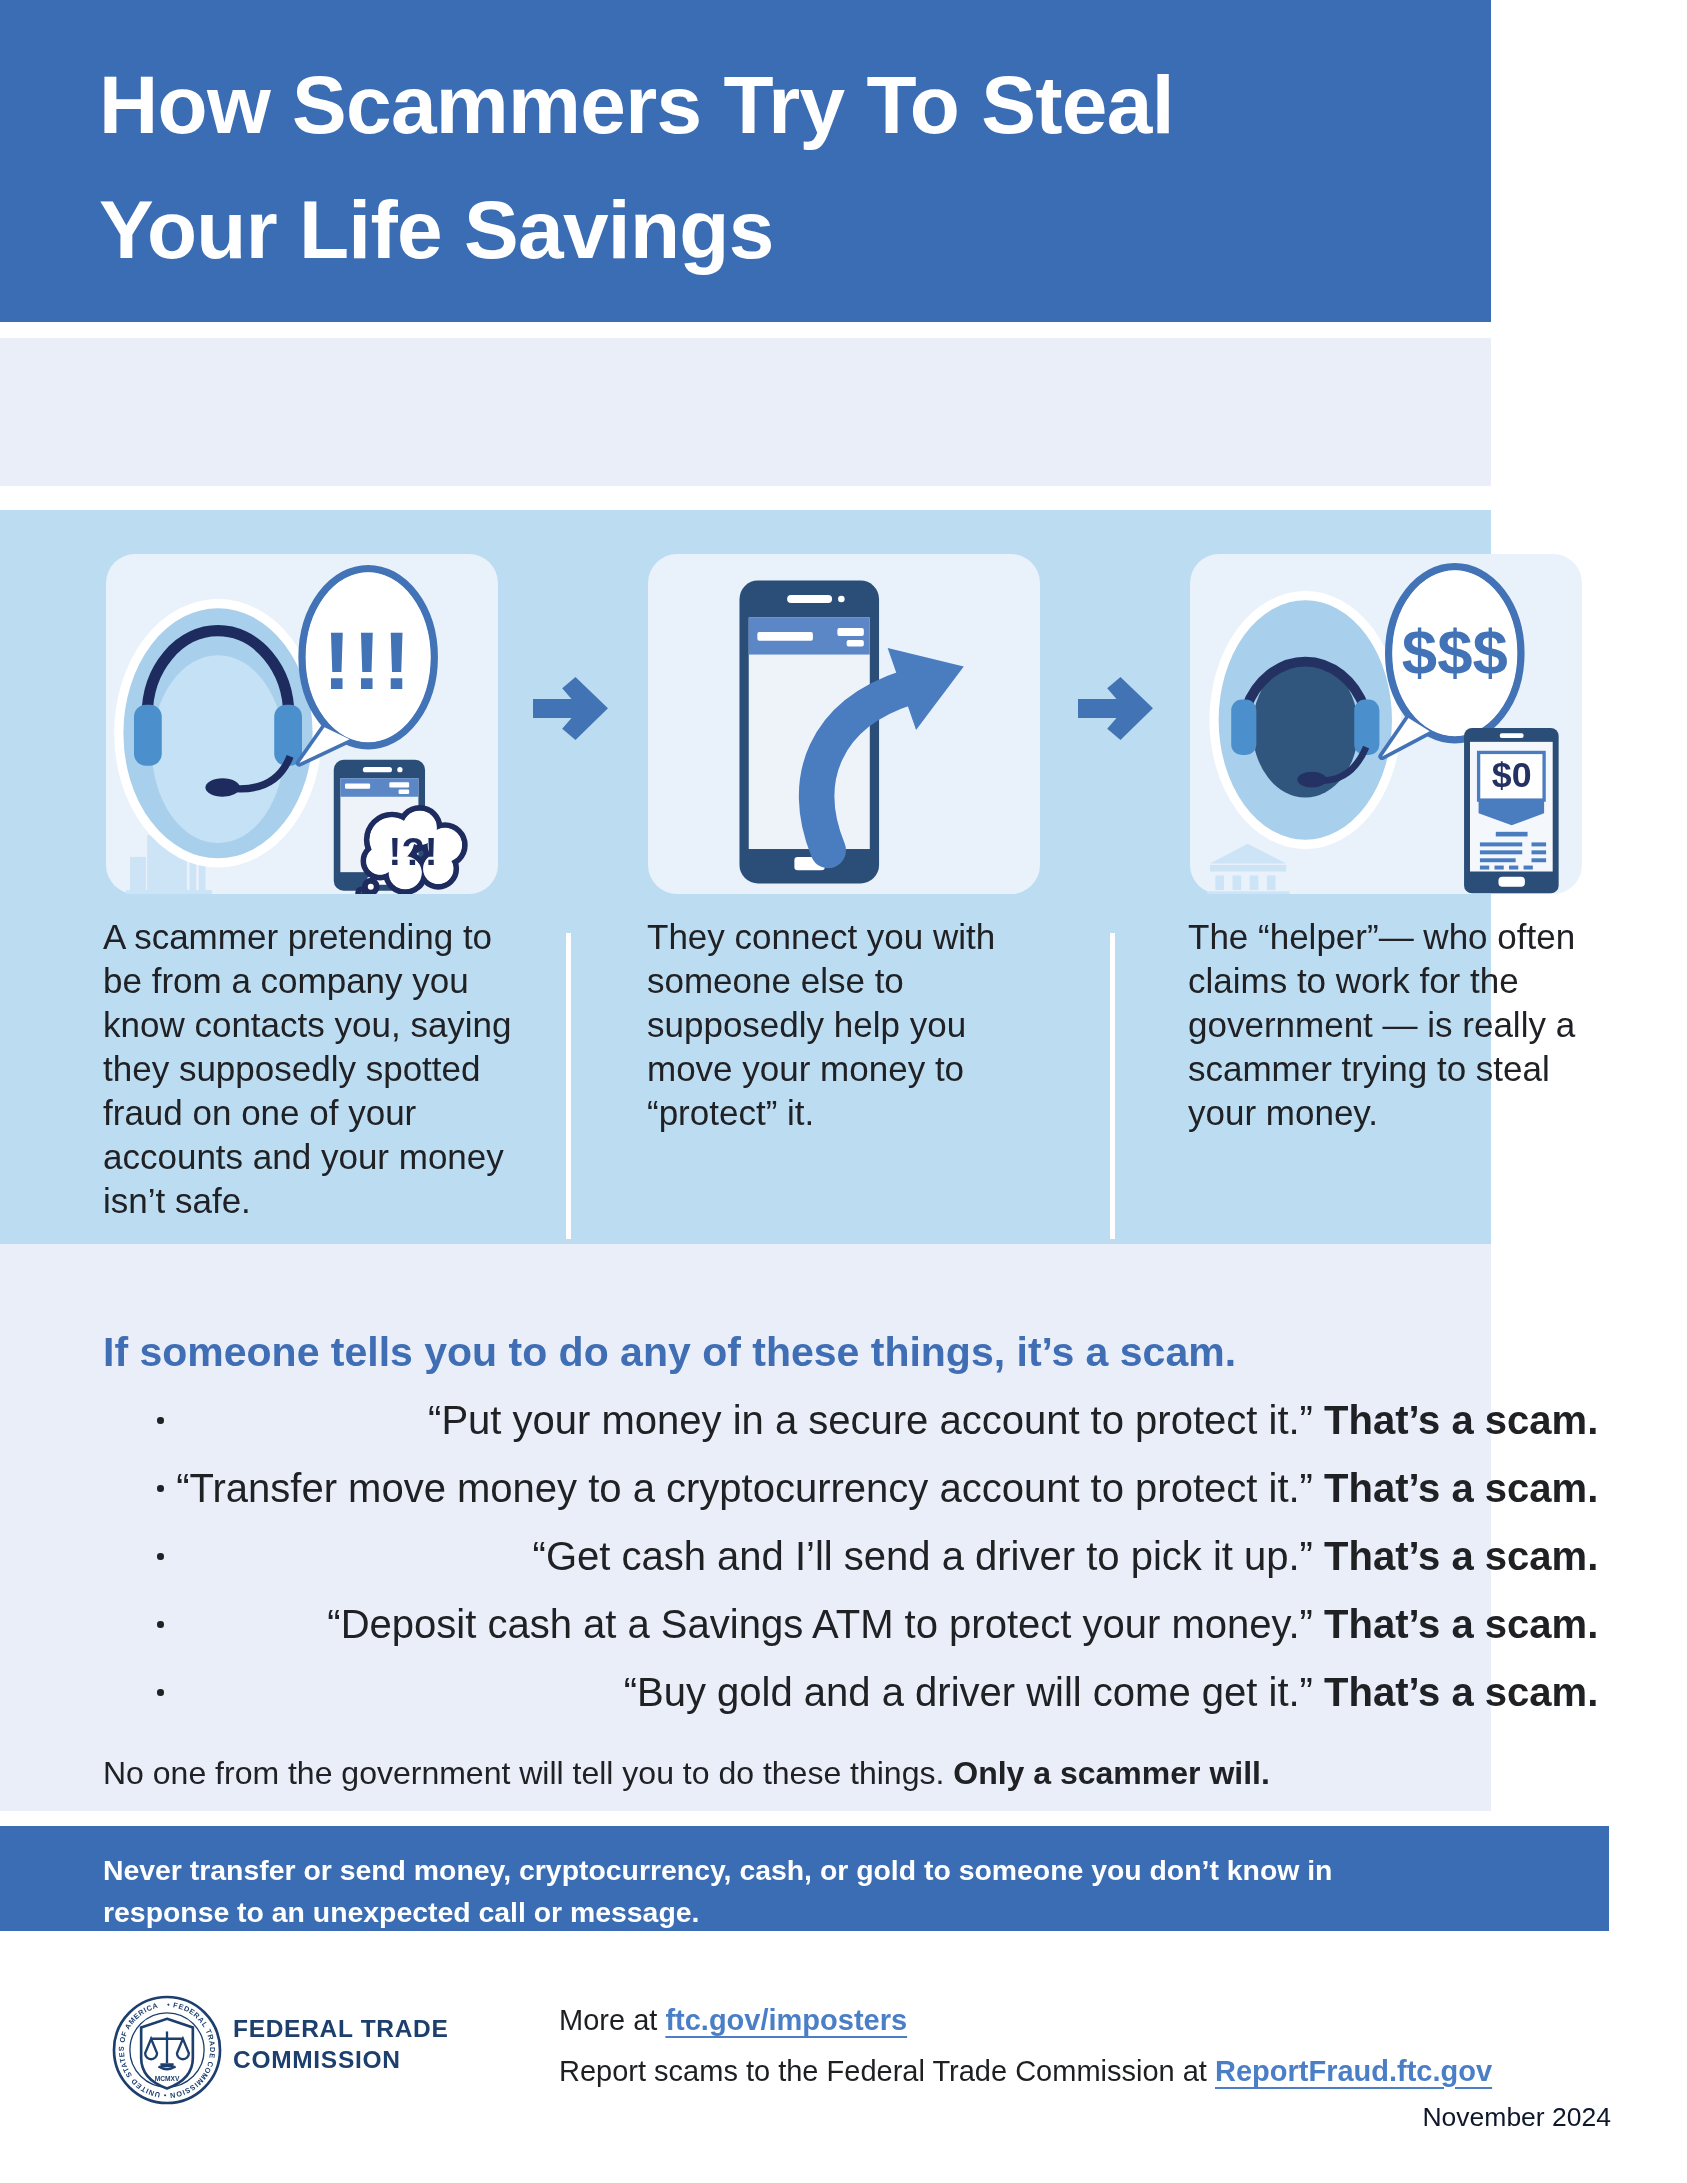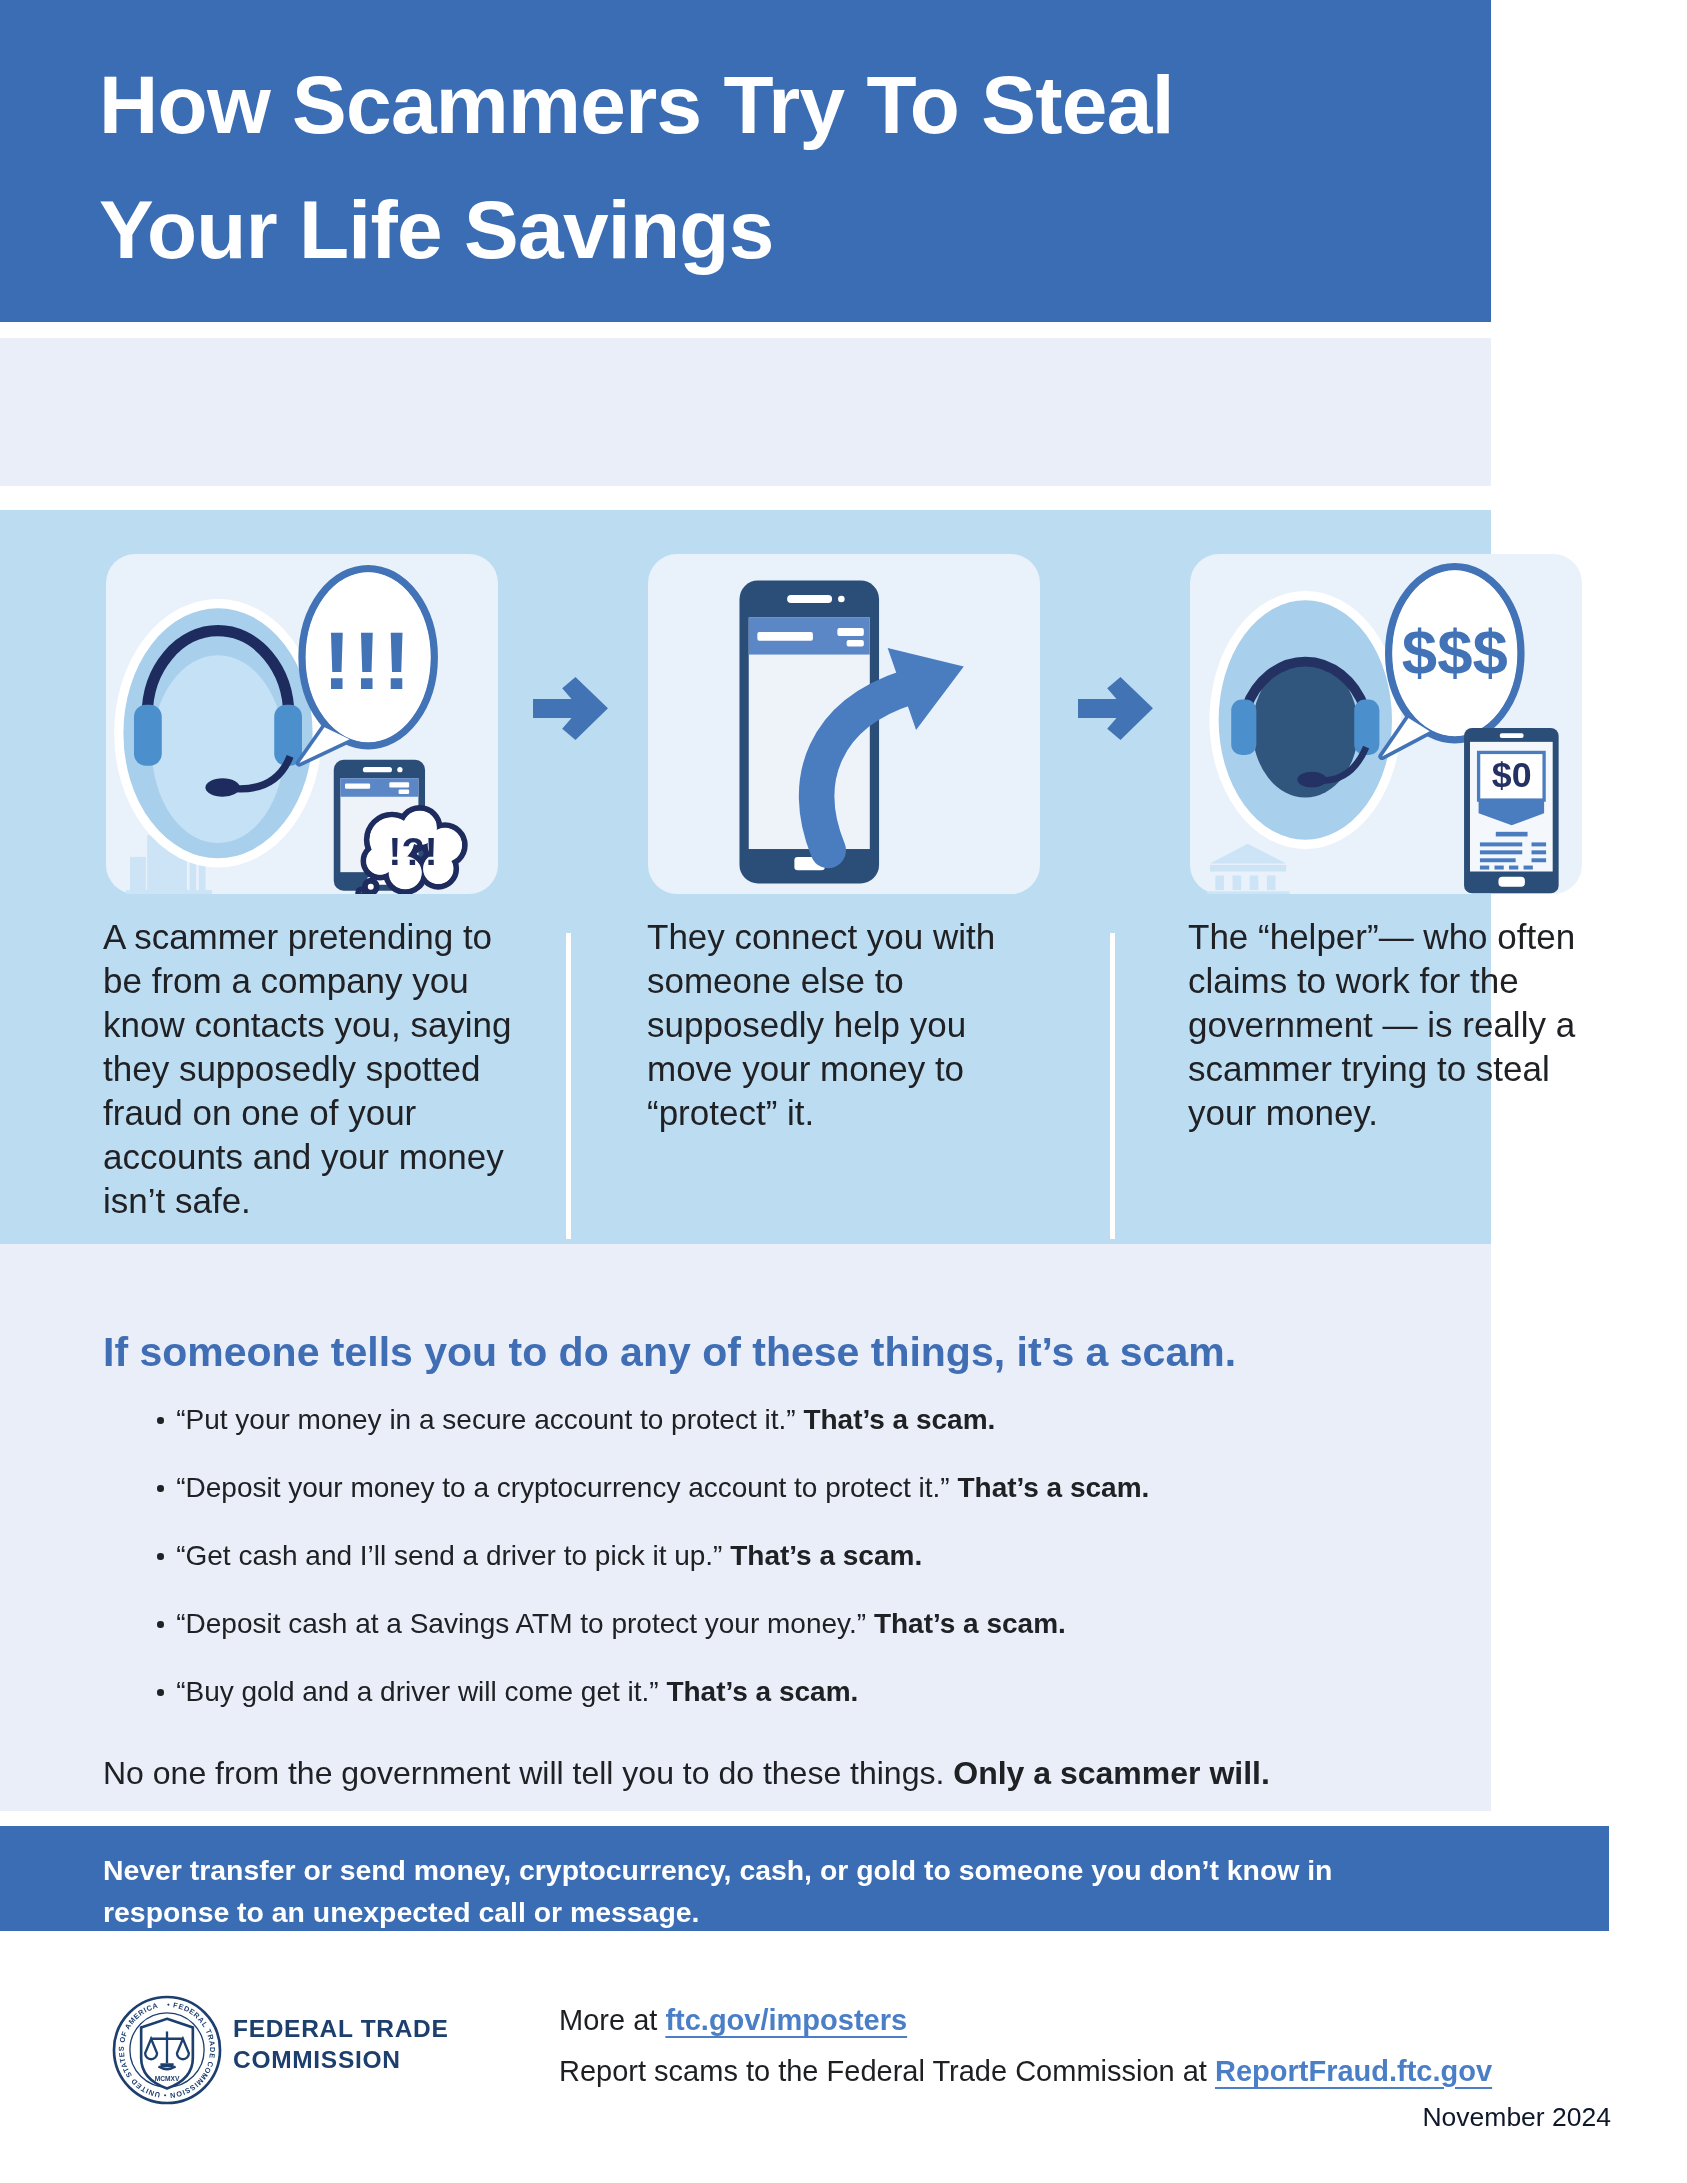--- a/index.html
+++ b/index.html
@@ -26,21 +26,21 @@
   .step-arrow-1{left:533px;} .step-arrow-2{left:1078px;}
   .v-divider{position:absolute;top:423px;width:5.3px;height:306px;background:#ffffff;}
   .v-divider-1{left:566px;} .v-divider-2{left:1110px;}
   .caption{position:absolute;top:405px;font-size:35px;line-height:44px;color:#202124;}
   .caption-1{left:103px;width:427px;}
   .caption-2{left:647px;width:387px;}
   .caption-3{left:1188px;width:413px;}
   .band-scam{top:1244px;height:567px;background:#e9eef8;}
   .scam-heading{position:absolute;left:103px;top:85px;font-size:41px;font-weight:700;color:#3f6eb5;white-space:nowrap;}
   .scam-list{position:absolute;left:157px;top:157px;margin:0;padding:0;list-style:none;}
-  .scam-list li{display:flex;align-items:flex-start;margin-bottom:30px;font-size:28px;line-height:38px;white-space:nowrap;}
+  .scam-list li{display:flex;align-items:flex-start;margin-bottom:30px;font-size:40px;line-height:38px;white-space:nowrap;justify-content:space-between;}
   .bullet-dot{flex:none;width:6.6px;height:6.6px;border-radius:50%;background:#202124;margin:16px 12.6px 0 0;}
   .bold{font-weight:700;}
   .scam-closing{position:absolute;left:103px;top:510px;font-size:32px;line-height:38px;white-space:nowrap;text-align:right;}
   .band-warning{top:1826px;height:105px;width:1609px;background:#3a6db3;}
   .warning-text{position:absolute;left:103px;top:23px;color:#ffffff;font-size:28.4px;font-weight:700;line-height:42px;white-space:nowrap;}
   .footer{position:absolute;left:0;top:1931px;width:1687px;height:253px;background:#ffffff;}
   .seal{position:absolute;left:112px;top:64px;width:110px;height:110px;}
   .logo-text{position:absolute;left:233px;top:82px;color:#1d3f6e;font-weight:700;font-size:24.5px;line-height:31px;letter-spacing:0.7px;white-space:nowrap;}
   .footer-links{position:absolute;left:559px;top:71px;font-size:29px;line-height:36px;color:#1e1f21;}
   .footer-links .row{margin-bottom:14.6px;white-space:nowrap;}
@@ -221,21 +221,21 @@
 
   <div class="band band-scam">
     <div class="scam-heading">If someone tells you to do any of these things, it’s a scam.</div>
     <ul class="scam-list">
       <li>
         <span class="bullet-dot"></span>
         <span><span>“Put your money in a secure account to protect it.” </span><span class="bold">That’s a scam.</span></span>
       </li>
       <li>
         <span class="bullet-dot"></span>
-        <span><span>“Deposit your money to a cryptocurrency account to protect it.” </span><span class="bold">That’s a scam.</span></span>
+        <span><span>“Transfer move money to a cryptocurrency account to protect it.” </span><span class="bold">That’s a scam.</span></span>
       </li>
       <li>
         <span class="bullet-dot"></span>
         <span><span>“Get cash and I’ll send a driver to pick it up.” </span><span class="bold">That’s a scam.</span></span>
       </li>
       <li>
         <span class="bullet-dot"></span>
         <span><span>“Deposit cash at a Savings ATM to protect your money.” </span><span class="bold">That’s a scam.</span></span>
       </li>
       <li>

